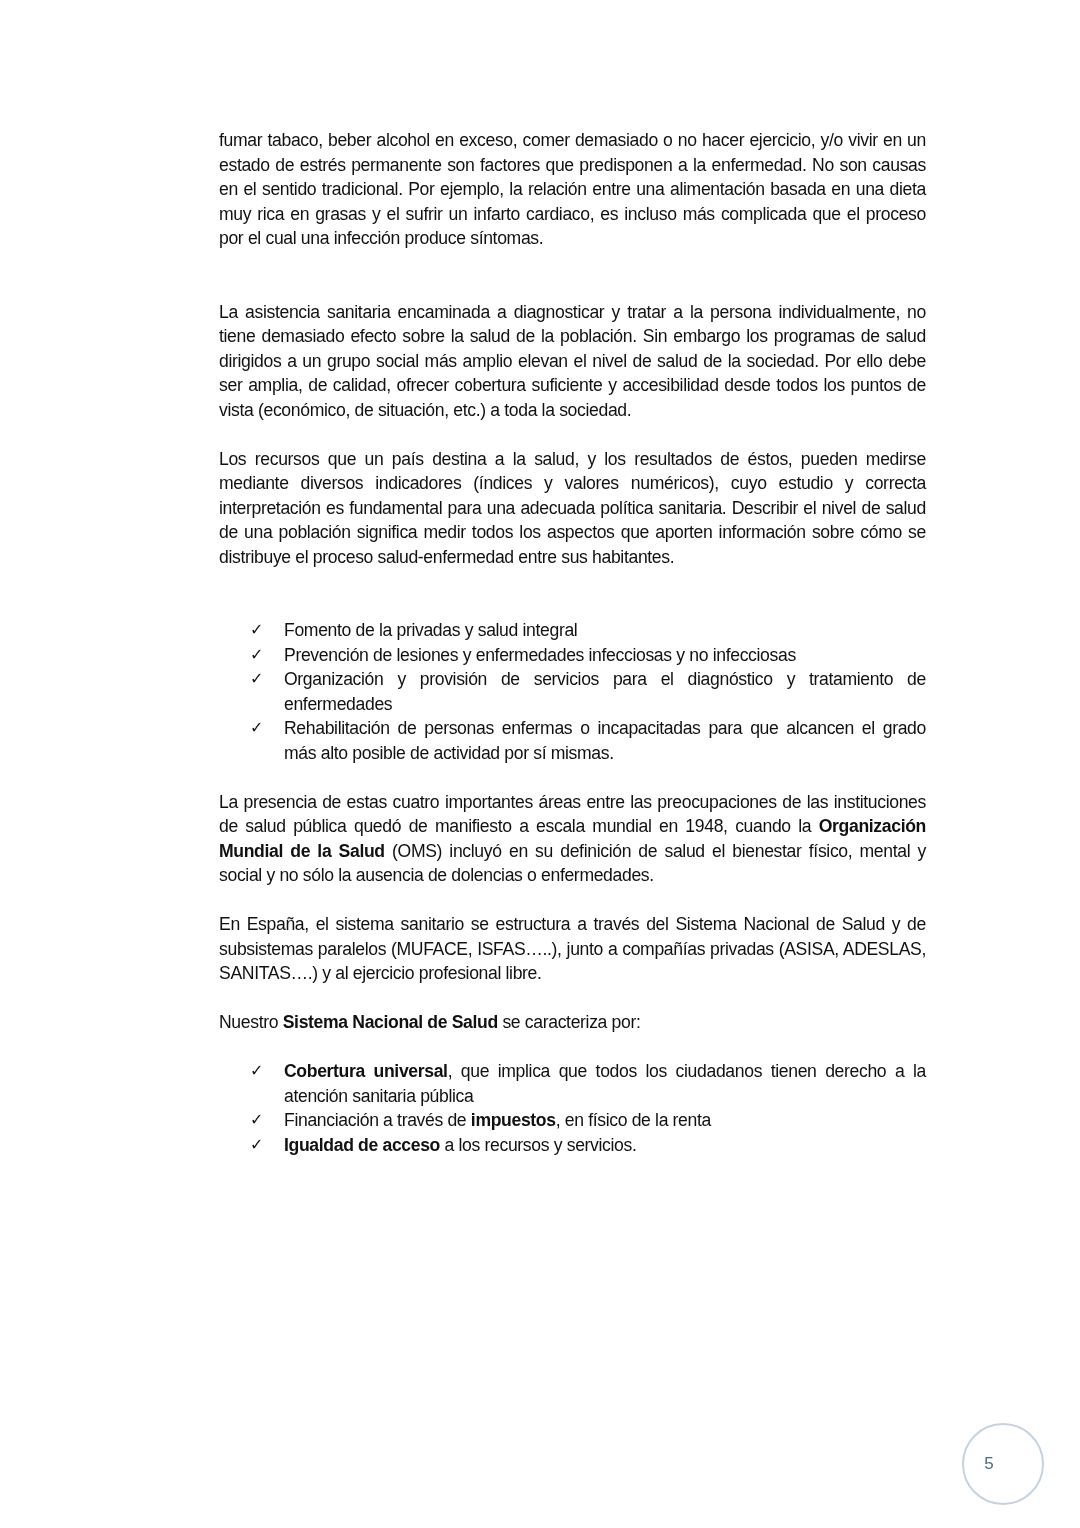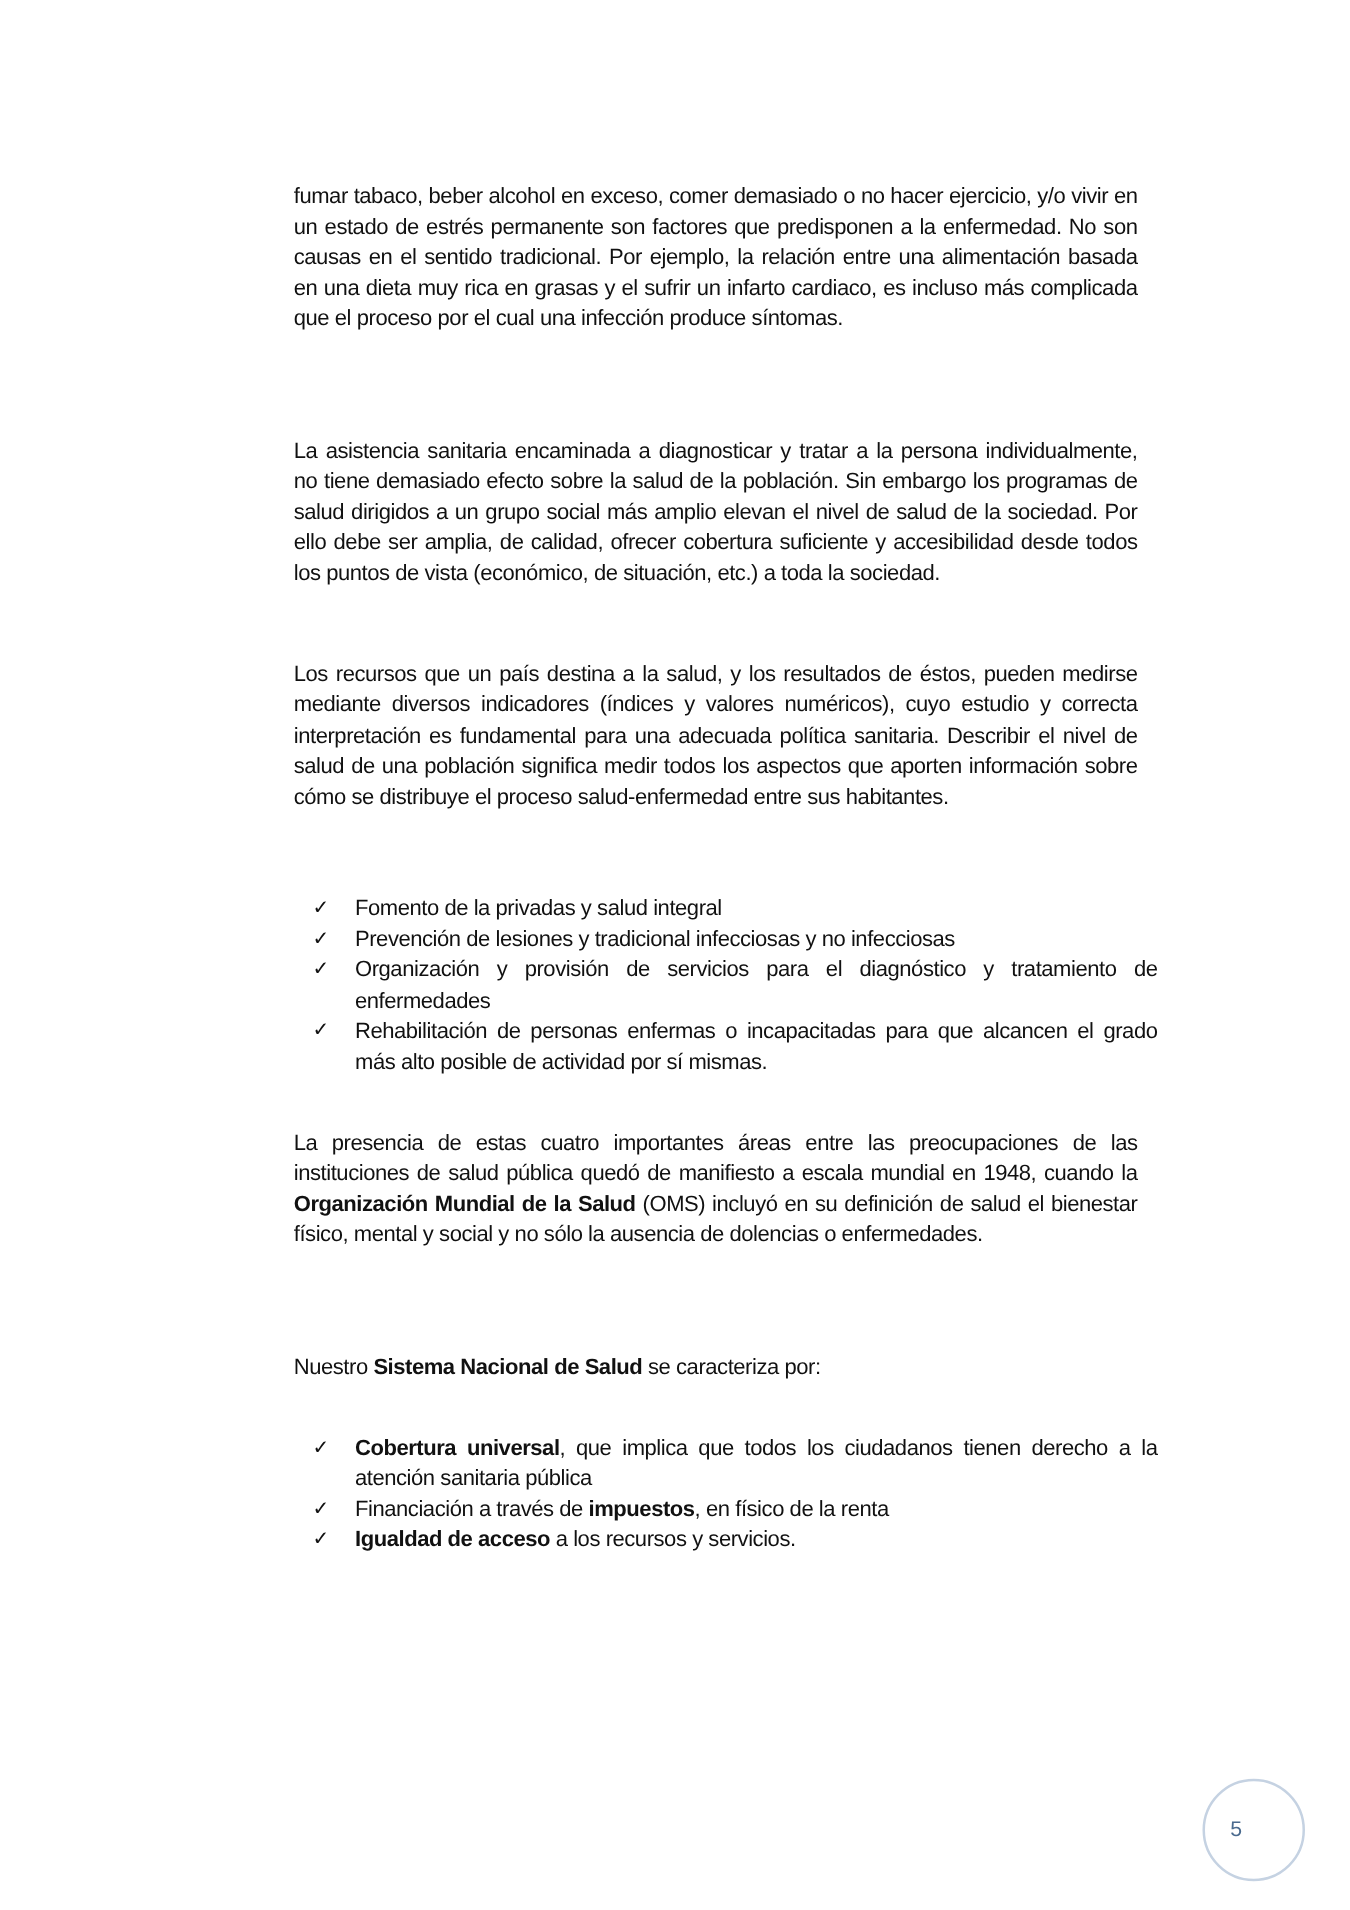--- a/index.html
+++ b/index.html
@@ -18,21 +18,21 @@
     .page {
       position: absolute;
       left: 219px;
       top: 128px;
       width: 707px;
       font-size: 17.6px;
       line-height: 24.5px;
       letter-spacing: -0.35px;
     }
     p {
-      margin: 16px;
+      margin: 0;
       text-align: justify;
     }
     .gap { height: 24.5px; }
     .heading {
       font-weight: bold;
       text-decoration: underline;
       text-underline-offset: 2px;
     }
     ul.checks {
       list-style: none;
@@ -82,29 +82,30 @@
   <p>La asistencia sanitaria encaminada a diagnosticar y tratar a la persona individualmente, no tiene demasiado efecto sobre la salud de la población. Sin embargo los programas de salud dirigidos a un grupo social más amplio elevan el nivel de salud de la sociedad. Por ello debe ser amplia, de calidad, ofrecer cobertura suficiente y accesibilidad desde todos los puntos de vista (económico, de situación, etc.) a toda la sociedad.</p>
   <div class="gap"></div>
 
   <p>Los recursos que un país destina a la salud, y los resultados de éstos, pueden medirse mediante diversos indicadores (índices y valores numéricos), cuyo estudio y correcta interpretación es fundamental para una adecuada política sanitaria. Describir el nivel de salud de una población significa medir todos los aspectos que aporten información sobre cómo se distribuye el proceso salud-enfermedad entre sus habitantes.</p>
   <div class="gap"></div>
 
   <div class="gap"></div>
 
   <ul class="checks">
     <li><span class="check">✓</span><span>Fomento de la privadas y salud integral</span></li>
-    <li><span class="check">✓</span><span>Prevención de lesiones y tradicional infecciosas y no infecciosas</span></li>
+    <li><span class="check">✓</span><span>Prevención de lesiones y enfermedades infecciosas y no infecciosas</span></li>
     <li><span class="check">✓</span><span>Organización y provisión de servicios para el diagnóstico y tratamiento de enfermedades</span></li>
     <li><span class="check">✓</span><span>Rehabilitación de personas enfermas o incapacitadas para que alcancen el grado más alto posible de actividad por sí mismas.</span></li>
   </ul>
   <div class="gap"></div>
 
   <p><span>La presencia de estas cuatro importantes áreas entre las preocupaciones de las instituciones de salud pública quedó de manifiesto a escala mundial en 1948, cuando la </span><b>Organización Mundial de la Salud</b><span> (OMS) incluyó en su definición de salud el bienestar físico, mental y social y no sólo la ausencia de dolencias o enfermedades.</span></p>
   <div class="gap"></div>
 
+  <p>En España, el sistema sanitario se estructura a través del Sistema Nacional de Salud y de subsistemas paralelos (MUFACE, ISFAS…..), junto a compañías privadas (ASISA, ADESLAS, SANITAS….) y al ejercicio profesional libre.</p>
   <div class="gap"></div>
 
   <p><span>Nuestro </span><b>Sistema Nacional de Salud</b><span> se caracteriza por:</span></p>
   <div class="gap"></div>
 
   <ul class="checks">
     <li><span class="check">✓</span><span></span><b>Cobertura universal</b><span>, que implica que todos los ciudadanos tienen derecho a la atención sanitaria pública</span></li>
     <li><span class="check">✓</span><span>Financiación a través de </span><b>impuestos</b><span>, en físico de la renta</span></li>
     <li><span class="check">✓</span><span></span><b>Igualdad de acceso</b><span> a los recursos y servicios.</span></li>
   </ul>

